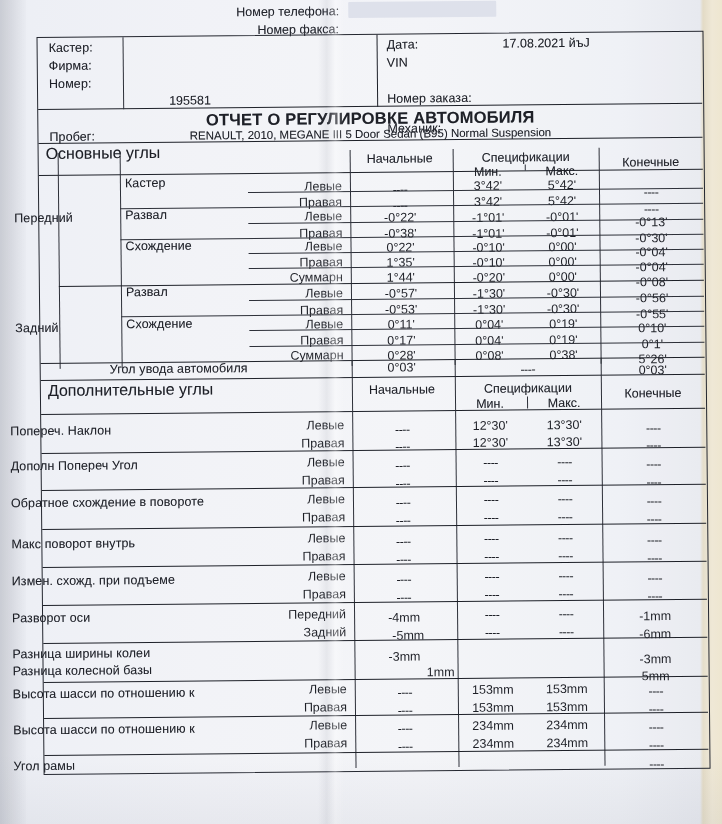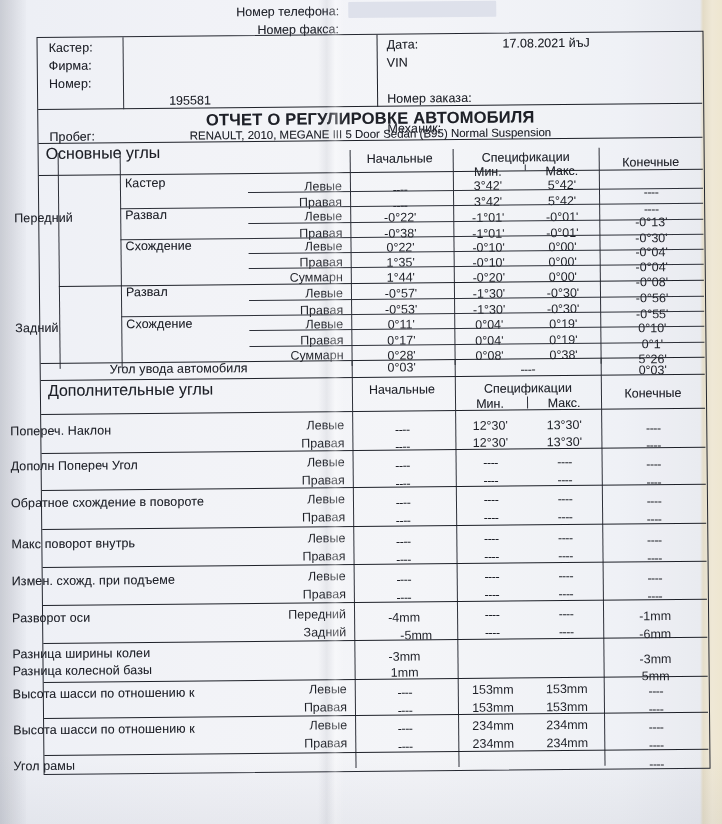--- a/index.html
+++ b/index.html
@@ -322,33 +322,33 @@
     <div class="cell dash" style="left:528px; top:571px; width:72px;">----</div>
     <div class="cell dash" style="left:528px; top:589px; width:72px;">----</div>
     <div class="cell dash" style="left:601px; top:574px; width:104px;">----</div>
     <div class="cell dash" style="left:601px; top:592px; width:104px;">----</div>
     <div class="ln ln-h ln-thick" style="left:41px; top:602px; width:664px;"></div>
 
     <div class="t lbl softtext" style="left:10px; top:608px;">Разворот оси</div>
     <div class="cell" style="left:250px; top:607px; width:94px; text-align:right;">Передний</div>
     <div class="cell" style="left:250px; top:625px; width:94px; text-align:right;">Задний</div>
     <div class="cell" style="left:352px; top:611px; width:100px;">-4mm</div>
-    <div class="cell" style="left:364px; top:629px; width:100px;">-5mm</div>
+    <div class="cell" style="left:356px; top:629px; width:100px;">-5mm</div>
     <div class="cell dash" style="left:455px; top:609px; width:70px;">----</div>
     <div class="cell dash" style="left:455px; top:627px; width:70px;">----</div>
     <div class="cell dash" style="left:528px; top:609px; width:72px;">----</div>
     <div class="cell dash" style="left:528px; top:627px; width:72px;">----</div>
     <div class="cell" style="left:601px; top:612px; width:104px;">-1mm</div>
     <div class="cell" style="left:601px; top:630px; width:104px;">-6mm</div>
     <div class="ln ln-h ln-thick" style="left:41px; top:640px; width:664px;"></div>
 
     <div class="t lbl softtext" style="left:10px; top:644px;">Разница ширины колеи</div>
     <div class="t lbl softtext" style="left:10px; top:661px;">Разница колесной базы</div>
     <div class="cell" style="left:352px; top:650px; width:100px;">-3mm</div>
-    <div class="cell" style="left:352px; top:666px; width:100px;">1mm</div>
+    <div class="cell" style="left:352px; top:666px; width:100px;padding-left:36px;">1mm</div>
     <div class="cell" style="left:601px; top:655px; width:104px;">-3mm</div>
     <div class="cell" style="left:601px; top:672px; width:104px;">5mm</div>
     <div class="ln ln-h ln-thick" style="left:41px; top:679px; width:664px;"></div>
 
     <div class="t lbl softtext" style="left:10px; top:684px;">Высота шасси по отношению к</div>
     <div class="cell" style="left:250px; top:682px; width:94px; text-align:right;">Левые</div>
     <div class="cell" style="left:250px; top:700px; width:94px; text-align:right;">Правая</div>
     <div class="cell dash" style="left:352px; top:686px; width:100px;">----</div>
     <div class="cell dash" style="left:352px; top:704px; width:100px;">----</div>
     <div class="cell" style="left:455px; top:684px; width:70px;">153mm</div>

